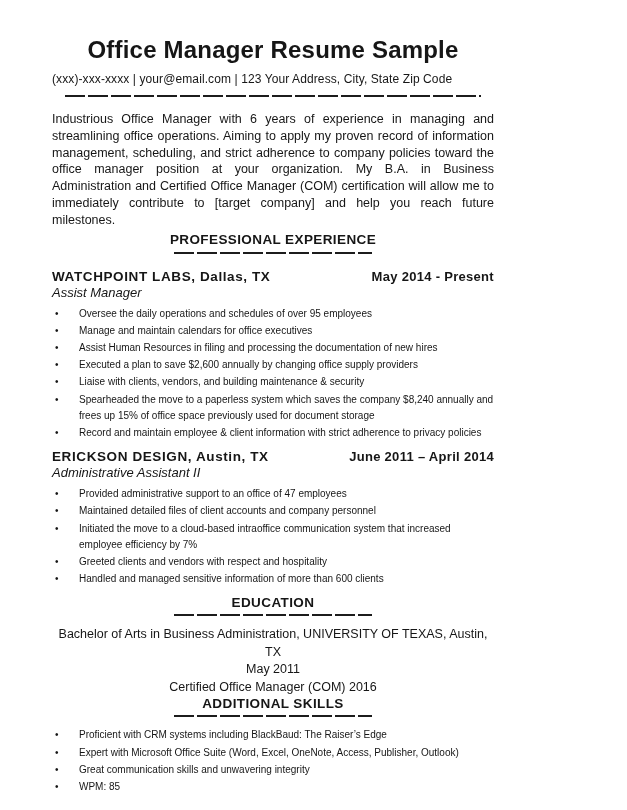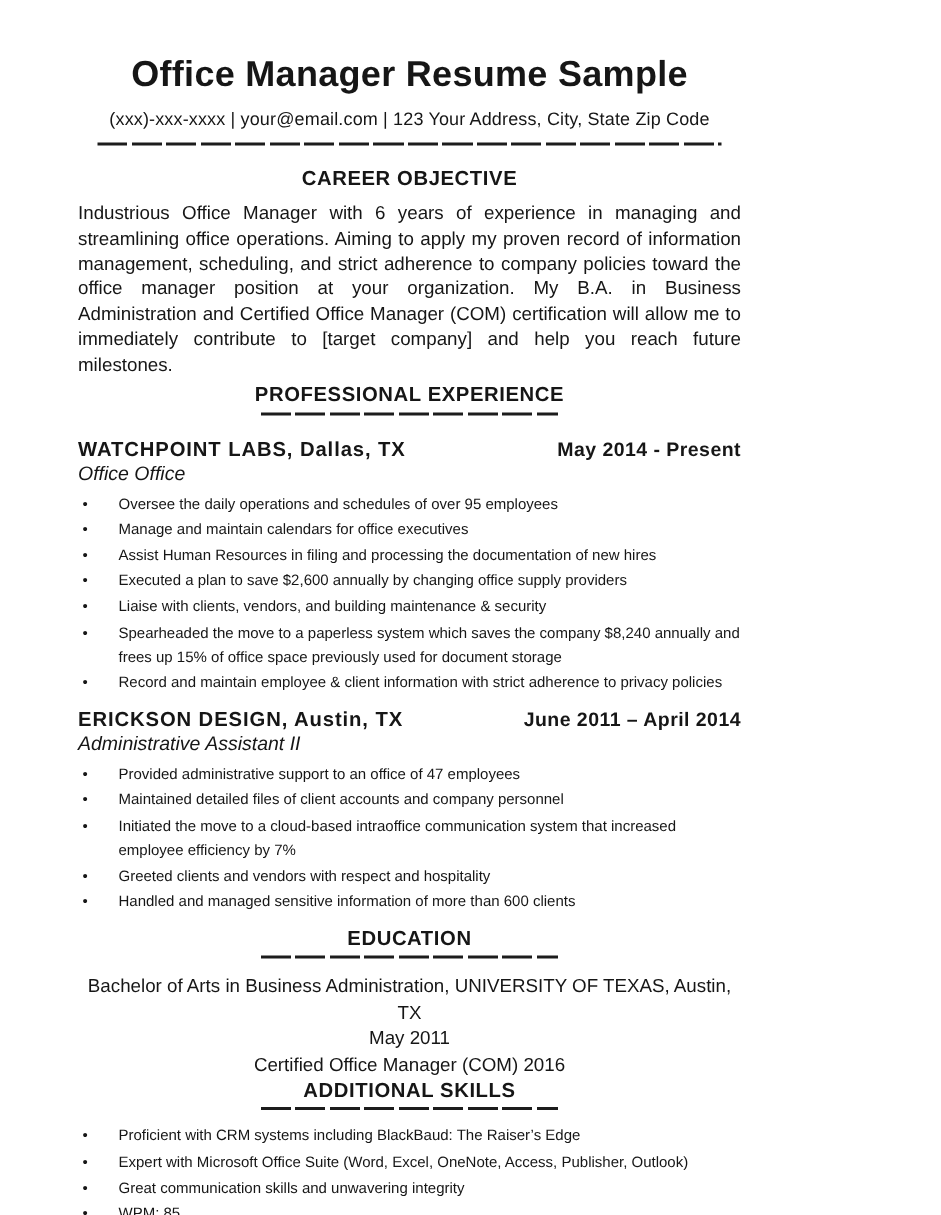--- a/index.html
+++ b/index.html
@@ -20,21 +20,20 @@
     font-size: 24px;
     line-height: 28px;
     font-weight: bold;
     text-align: center;
     margin: 0 0 8px 0;
     letter-spacing: 0.2px;
   }
   .contact-line {
     font-size: 12px;
     line-height: 14px;
-    text-align: center;
     margin: 0 0 9px 0;
     letter-spacing: 0.1px;
   }
   .rule {
     height: 2px;
     background: repeating-linear-gradient(90deg, #1c1c1c 0 20px, rgba(0,0,0,0) 20px 23px);
   }
   .rule-long { width: 416px; margin: 0 auto 14px auto; }
   .rule-short { width: 198px; margin: 4px auto 15px auto; }
   .rule-edu   { width: 198px; margin: 3px auto 10px auto; }
@@ -95,32 +94,31 @@
 </style>
 </head>
 <body>
 
 <div class="page">
 
   <h1 class="doc-title">Office Manager Resume Sample</h1>
   <div class="contact-line">(xxx)-xxx-xxxx | your@email.com | 123 Your Address, City, State Zip Code</div>
   <div class="rule rule-long"></div>
 
-  <h2 class="section-heading">CAREER OBJECTIVE</h2>
   <p class="objective">Industrious Office Manager with 6 years of experience in managing and streamlining office operations. Aiming to apply my proven record of information management, scheduling, and strict adherence to company policies toward the office manager position at your organization. My B.A. in Business Administration and Certified Office Manager (COM) certification will allow me to immediately contribute to [target company] and help you reach future milestones.</p>
 
   <h2 class="section-heading heading-pe">PROFESSIONAL EXPERIENCE</h2>
   <div class="rule rule-short"></div>
 
   <div>
     <div class="job-head">
       <span class="company">WATCHPOINT LABS, Dallas, TX</span>
       <span class="dates">May 2014 - Present</span>
     </div>
-    <div class="job-title">Office Office</div>
+    <div class="job-title">Assist Manager</div>
     <ul class="bullets">
       <li>Oversee the daily operations and schedules of over 95 employees</li>
       <li>Manage and maintain calendars for office executives</li>
       <li>Assist Human Resources in filing and processing the documentation of new hires</li>
       <li>Executed a plan to save $2,600 annually by changing office supply providers</li>
       <li>Liaise with clients, vendors, and building maintenance &amp; security</li>
       <li>Spearheaded the move to a paperless system which saves the company $8,240 annually and frees up 15% of office space previously used for document storage</li>
       <li>Record and maintain employee &amp; client information with strict adherence to privacy policies</li>
     </ul>
   </div>

